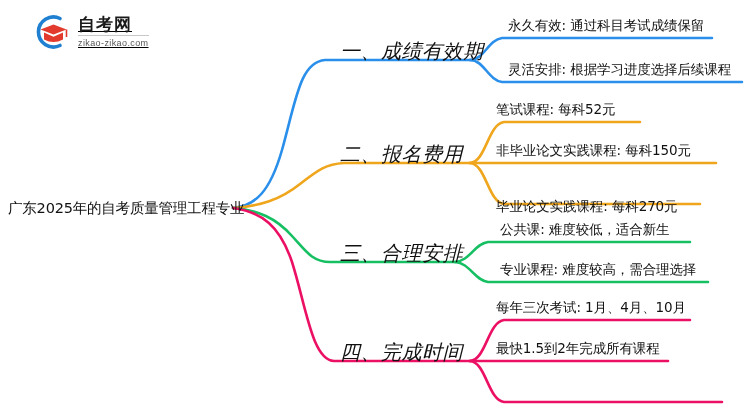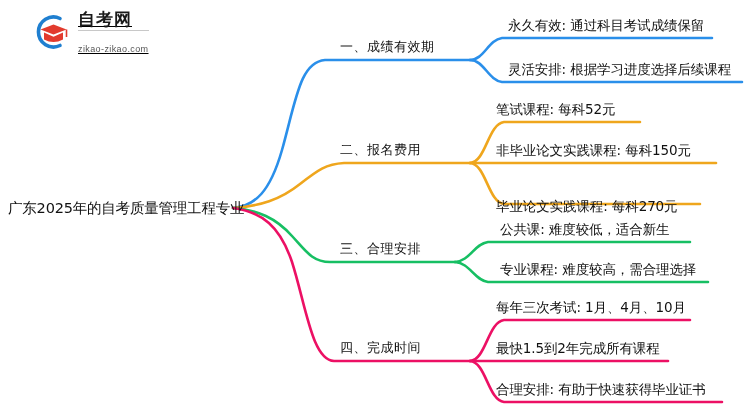--- a/index.html
+++ b/index.html
@@ -10,31 +10,31 @@
     overflow:hidden;
   }
   #stage { position:relative; width:750px; height:410px; background:#fff; }
 
   
   #logo { position:absolute; left:30px; top:10px; width:160px; height:44px; display:flex; align-items:center; }
   #logo-mark { position:relative; width:42px; height:42px; flex:0 0 42px; }
   #logo-text { margin-left:6px; display:flex; flex-direction:column; justify-content:center;text-decoration:underline; }
   #logo-title { font-size:17px; font-weight:bold; color:#1a1a1a; letter-spacing:1px; line-height:19px; }
   #logo-sub { font-size:9px; color:#555; letter-spacing:0.4px; line-height:12px;
-              border-top:1px solid #c8c8c8; padding-top:12px; margin-top:1px; }
+              border-top:1px solid #c8c8c8; padding-top:1px; margin-top:1px; }
 
   
   #wires { position:absolute; left:0; top:0; width:750px; height:410px; }
   #wires path { fill:none; stroke-linecap:round; stroke-width:2.6; }
 
   
   .node { position:absolute; white-space:nowrap; color:#111;
           font-family:"DejaVu Sans","Liberation Sans",sans-serif; }
   .root   { font-size:14.5px; left:8px; top:199px; letter-spacing:-0.2px; }
-  .branch { font-size:13px; letter-spacing:0.5px; }
+  .branch { font-size:20px; letter-spacing:0.5px;font-style:italic; }
   .leaf   { font-size:13.5px; letter-spacing:-0.1px; }
 </style>
 </head>
 <body>
 
 <div id="stage">
 
   <div id="logo">
     <div id="logo-mark">
       <svg width="42" height="42" viewBox="0 0 42 42">
@@ -83,15 +83,14 @@
 
   <div class="node leaf" style="left:496px; top:101px;text-align:center;">笔试课程: 每科52元</div>
   <div class="node leaf" style="left:496px; top:142px;">非毕业论文实践课程: 每科150元</div>
   <div class="node leaf" style="left:496px; top:198px;">毕业论文实践课程: 每科270元</div>
 
   <div class="node leaf" style="left:500px; top:221px;">公共课: 难度较低，适合新生</div>
   <div class="node leaf" style="left:500px; top:261px;">专业课程: 难度较高，需合理选择</div>
 
   <div class="node leaf" style="left:496px; top:299px;">每年三次考试: 1月、4月、10月</div>
   <div class="node leaf" style="left:496px; top:340px;">最快1.5到2年完成所有课程</div>
-  <div class="node leaf" style="left:496px; top:381px;">合理安排: 有助于快速获得毕业证书</div>
 
 </div>
 
 </body></html>

